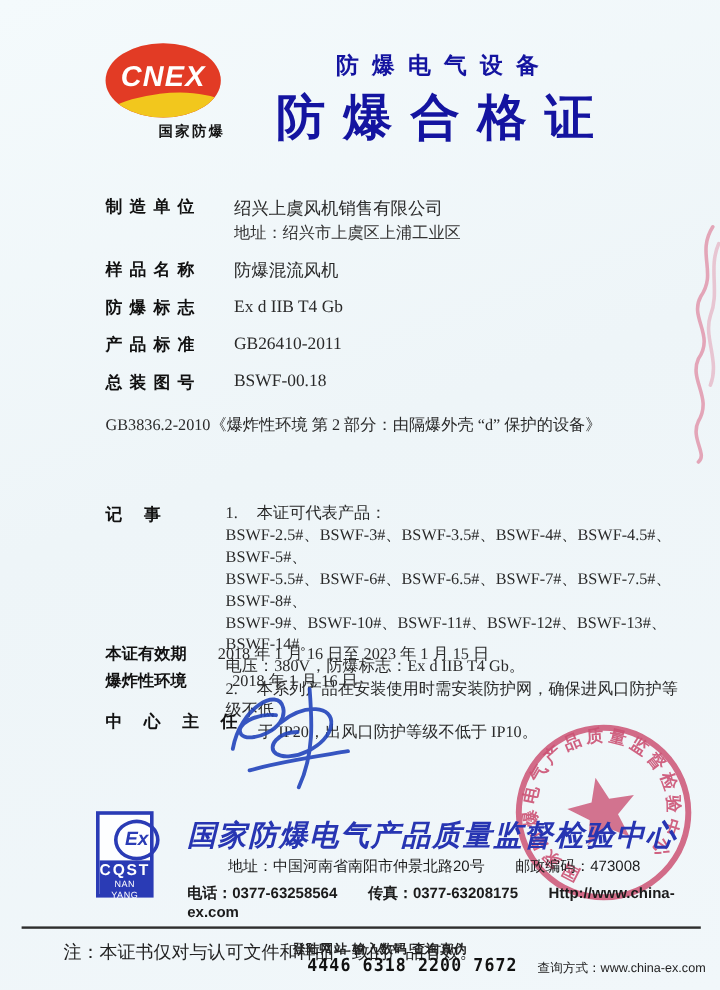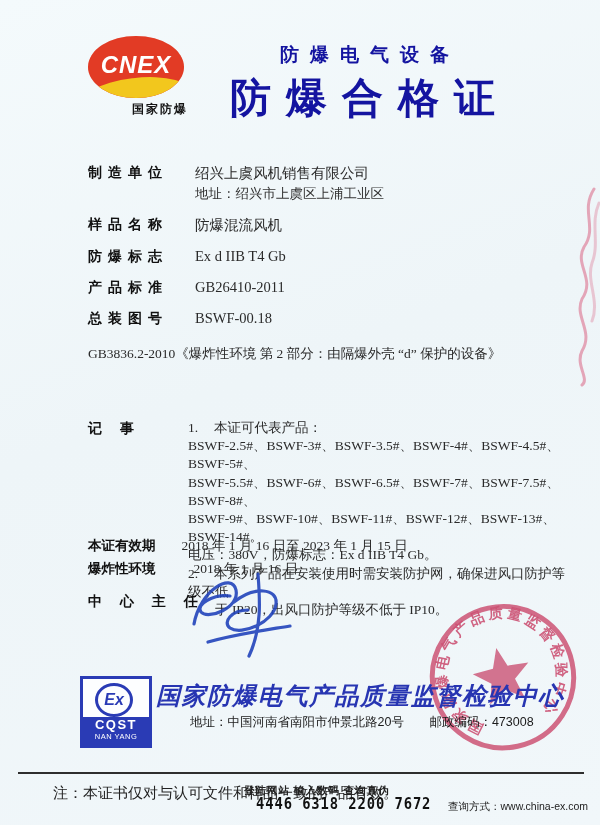--- a/index.html
+++ b/index.html
@@ -47,21 +47,21 @@
   .kvrow .lab{font-family:"Liberation Sans",sans-serif;font-weight:bold;font-size:13.5px;color:#111;}
   .kvrow .val{font-size:13.5px;margin-left:22px;color:#2a2a2a;}
   .director{position:absolute;left:88px;top:593px;font-family:"Liberation Sans",sans-serif;
             font-weight:bold;font-size:14px;letter-spacing:7px;color:#111;}
   .signature{position:absolute;left:178px;top:560px;width:140px;height:110px;}
   
   .seal{position:absolute;left:424px;top:592px;width:160px;height:180px;mix-blend-mode:multiply;
         transform:rotate(-12deg);opacity:.92;}
   .edge-stamp{position:absolute;right:0;top:183px;width:30px;height:205px;opacity:.45;}
   
-  .org-logo{position:absolute;left:80px;top:676px;width:72px;height:72px;border:3px solid #2a3bb5;
+  .org-logo{position:absolute;left:80px;top:676px;width:48px;height:72px;border:3px solid #2a3bb5;
             background:#fdfeff;box-sizing:border-box;}
   .org-logo .ex-circle{position:absolute;left:12px;top:4px;width:32px;height:28px;border:3px solid #2a3bb5;
             border-radius:50%;text-align:center;font-family:"Liberation Sans",sans-serif;
             font-weight:bold;font-style:italic;font-size:16px;color:#2a3bb5;line-height:27px;}
   .org-logo .band{position:absolute;left:0;bottom:0;width:100%;height:28px;background:#2a3bb5;
             text-align:center;color:#fff;font-family:"Liberation Sans",sans-serif;}
   .band .cqst{font-size:13px;font-weight:bold;letter-spacing:1.5px;line-height:15px;}
   .band .ny{font-size:7.5px;letter-spacing:.5px;line-height:9px;}
   .org-name{position:absolute;left:156px;top:680px;width:430px;font-family:"Liberation Serif",serif;
             font-weight:bold;font-style:italic;font-size:24px;letter-spacing:1.5px;color:#2735b2;}
@@ -181,20 +181,25 @@
     <div class="band">
       <div class="cqst">CQST</div>
       <div class="ny">NAN YANG</div>
     </div>
   </div>
   <div class="org-name">国家防爆电气产品质量监督检验中心</div>
   <div class="org-line1">
     <span>地址：中国河南省南阳市仲景北路20号</span>
     <span class="gap">邮政编码：473008</span>
   </div>
+  <div class="org-line2">
+    <span>电话：0377-63258564</span>
+    <span class="gap">传真：0377-63208175</span>
+    <span class="gap">Http://www.china-ex.com</span>
+  </div>
 
   <div class="divider"></div>
 
   <div class="f-note">注：本证书仅对与认可文件和样品一致的产品有效。</div>
   <div class="f-hint">登陆网站 输入数码 查询真伪</div>
   <div class="f-code">4446 6318 2200 7672</div>
   <div class="f-query">查询方式：www.china-ex.com</div>
 
 </div>
 

